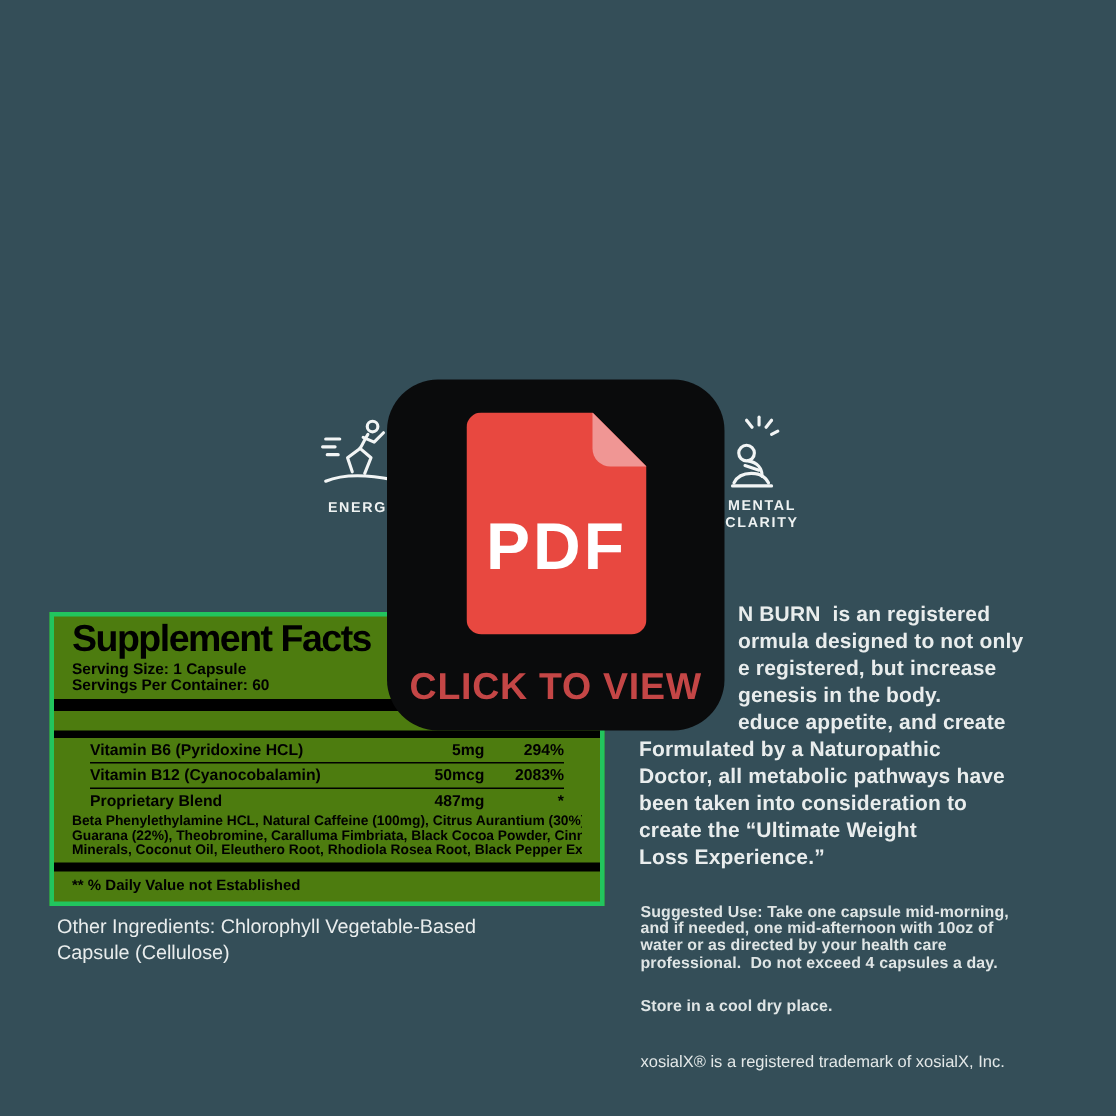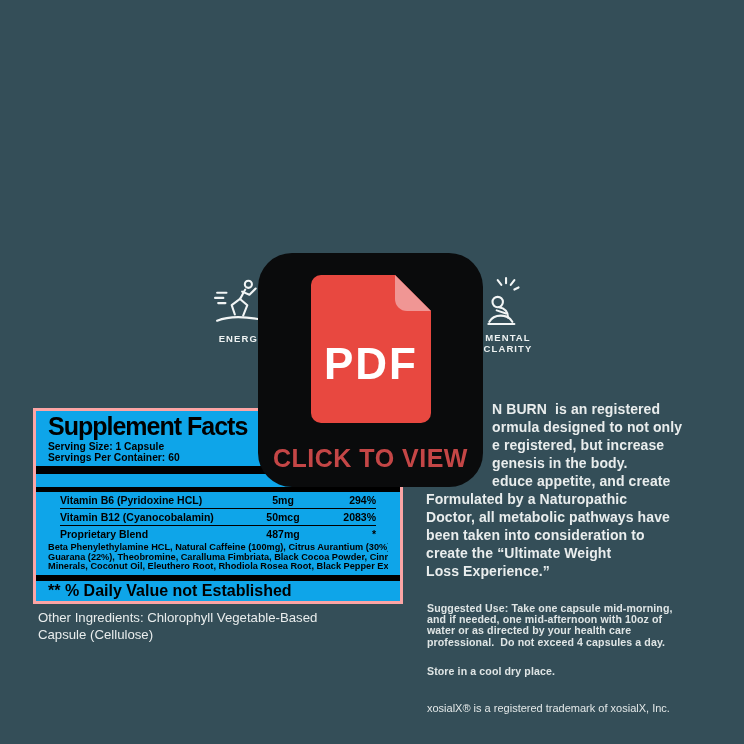--- a/index.html
+++ b/index.html
@@ -19,36 +19,36 @@
     color:#eef2f2;font-size:9.5px;font-weight:bold;letter-spacing:1.1px;line-height:10.5px;
   }
   #energy-icon{left:214px;top:276px;}
   #energy-label{left:192px;top:334px;}
   #mental-icon{left:480px;top:276px;}
   #mental-label{left:458px;top:333px;}
 
   
   .supp{
     position:absolute;left:33px;top:408px;width:370px;z-index:2;
-    background:#0ea5e9;border:3px solid #fca5a5;color:#000;
+    background:#4d7c0f;border:3px solid #22c55e;color:#000;
   }
   .supp .title{font-size:25px;font-weight:bold;letter-spacing:-1px;line-height:27px;margin:2px 12px 1px;}
   .supp .serv{font-size:10.3px;font-weight:bold;line-height:11px;margin:0 12px;}
   .bar{background:#000;width:100%;}
   .bar-thick{height:8px;margin-top:3px;}
   .bar-spacer{height:13px;}
   .bar-mid{height:5px;}
   .supp-row{display:flex;align-items:flex-end;margin:0 24px;padding:3px 0 2px;font-size:10.5px;font-weight:bold;line-height:11px;}
   .supp-row.sep{border-bottom:1.5px solid #000;}
   .supp-row .nm{flex:1;}
-  .supp-row .amt{width:80px;text-align:center;}
+  .supp-row .amt{width:80px;text-align:right;}
   .supp-row .dv{width:53px;text-align:right;}
   .blend{margin:1px 12px 3px;font-size:9.2px;font-weight:bold;line-height:9.5px;overflow:hidden;}
   .bar-bottom{height:6px;margin-top:3px;}
-  .footnote{font-size:16px;font-weight:bold;margin:4px 12px 5px;line-height:11px;}
+  .footnote{font-size:10px;font-weight:bold;margin:4px 12px 5px;line-height:11px;}
 
   
   .other-ing{
     position:absolute;left:38px;top:610px;z-index:1;
     color:#e9eded;font-size:13.2px;line-height:16.5px;
   }
 
   
   .desc{
     position:absolute;left:426px;top:400px;z-index:1;

